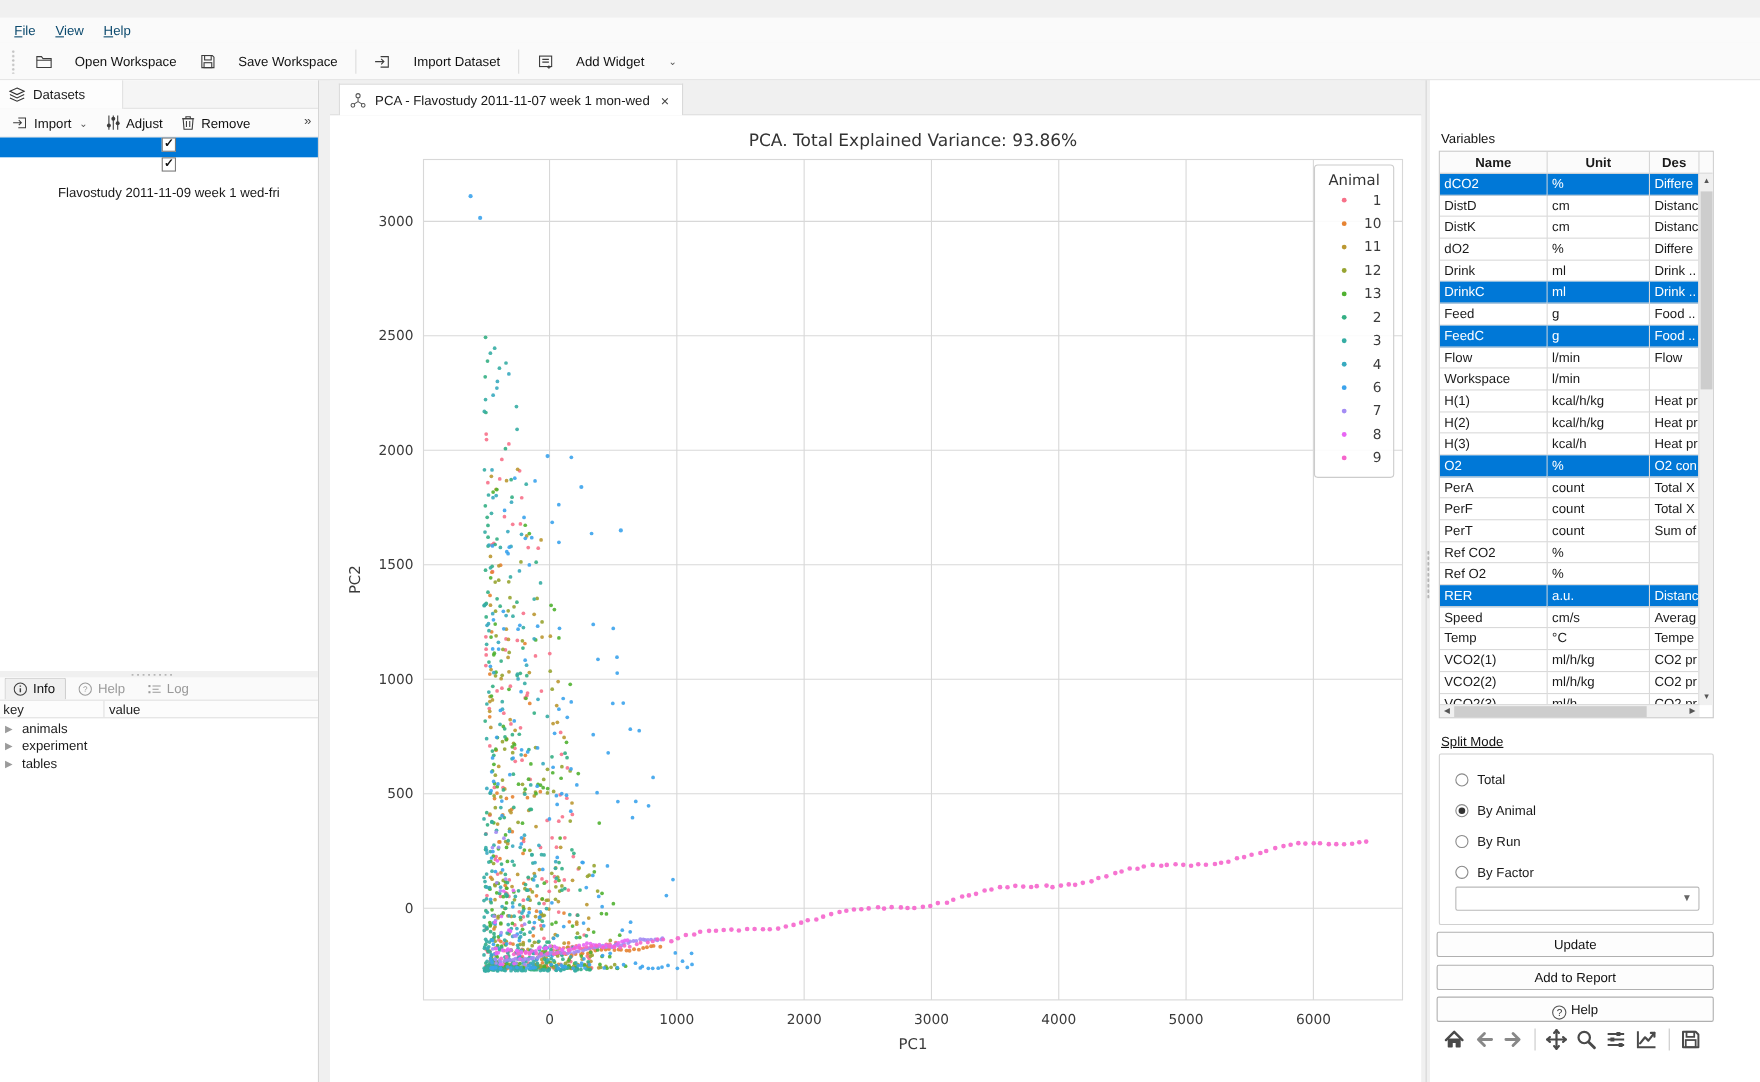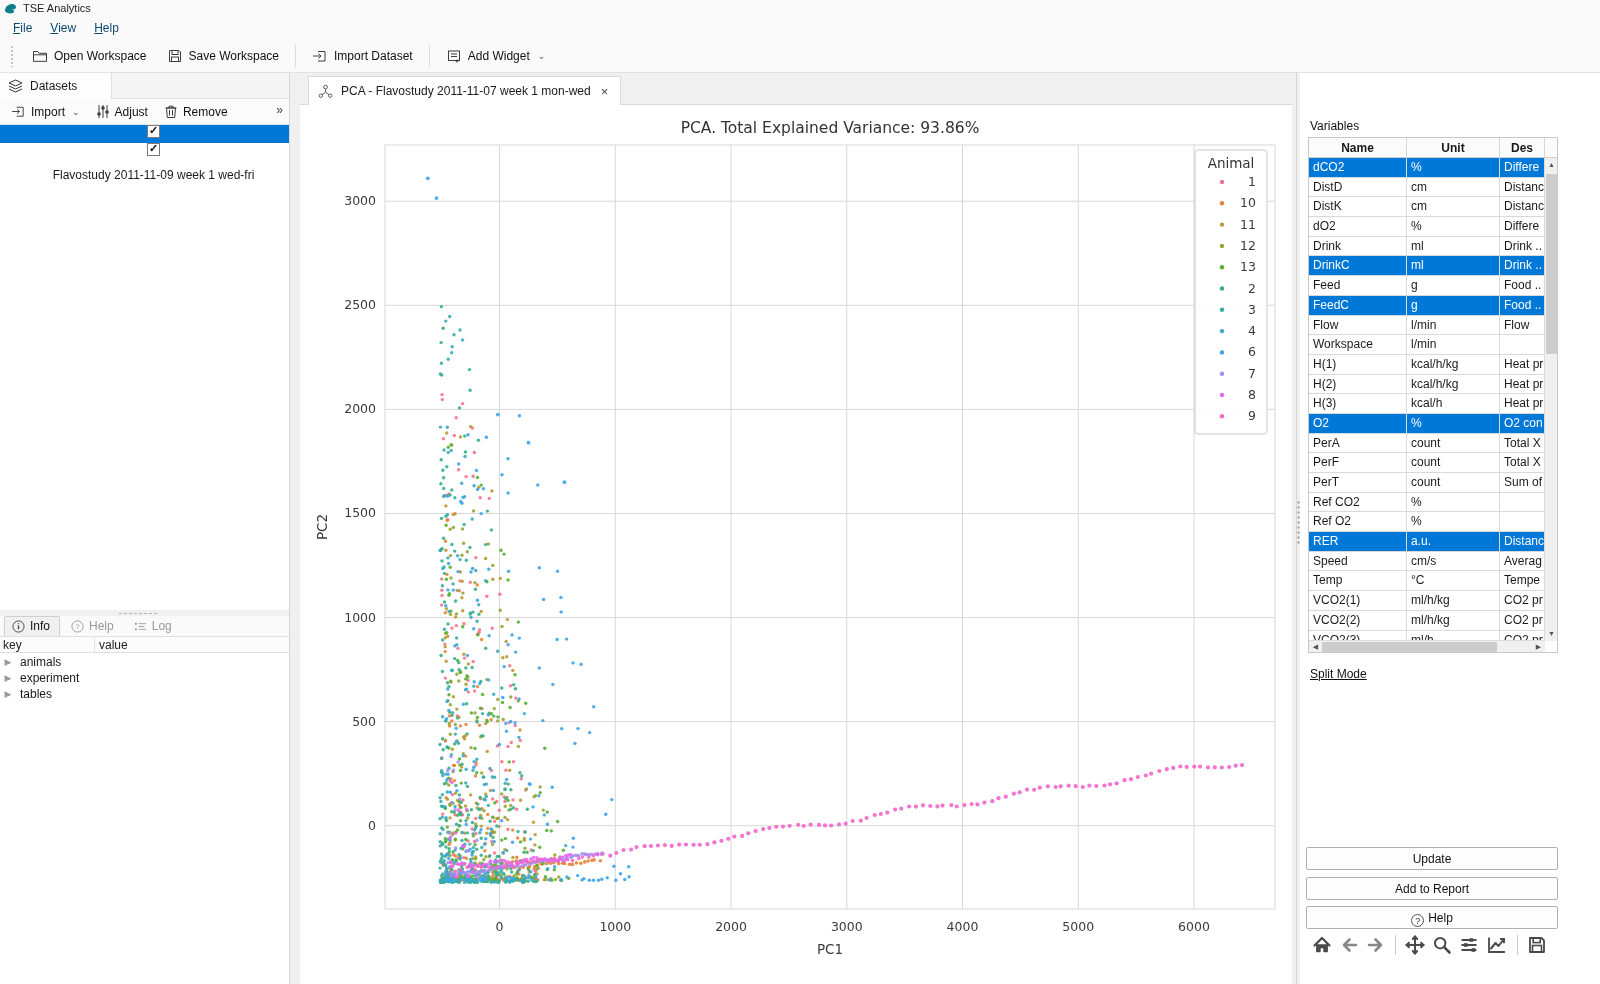--- a/index.html
+++ b/index.html
@@ -6,21 +6,21 @@
   body { font-family:"Liberation Sans", sans-serif; font-size:12px; color:#1a1a1a; background:#fff; }
   .window { position:relative; width:1600px; height:984px; background:#f0f0f0; overflow:hidden; }
 
   
   .titlebar { position:absolute; left:0; top:0; width:1600px; height:16px; background:#fafafa; display:flex; align-items:center; gap:6px; padding-left:4px; font-size:11px; color:#222; }
   .menubar { position:absolute; left:0; top:16px; width:1600px; height:23px; background:#fafafa; display:flex; align-items:center; padding-left:4px; }
   .menu-item { display:inline-block; padding:3px 9px; color:#0c4a6e; }
   .menu-item::first-letter { text-decoration:underline; }
   .toolbar { position:absolute; left:0; top:39px; width:1600px; height:34px; background:#fafafa; border-bottom:1px solid #e2e2e2; display:flex; align-items:center; padding-left:10px; }
   .grip-v { width:4px; height:22px; margin-right:8px; background-image:radial-gradient(#c2c2c2 1px, transparent 1.2px); background-size:4px 4px; }
-  .tbtn { display:flex; align-items:center; gap:6px; padding:5px 10px; color:#111; }
+  .tbtn { display:flex; align-items:center; gap:20px; padding:5px 10px; color:#111; }
   .tsep { width:1px; height:22px; background:#dcdcdc; margin:0 6px; }
   .chev { font-size:9px; color:#555; margin-left:2px; }
 
   
   .left-dock { position:absolute; left:0; top:73px; width:290px; height:911px; background:#fff; border-right:1px solid #d5d5d5; }
   .ds-tabstrip { position:absolute; left:0; top:0; width:289px; height:26px; background:#f5f5f5; border-bottom:1px solid #e0e0e0; }
   .ds-tab { position:absolute; left:0; top:0; height:26px; width:112px; background:#fdfdfd; border-right:1px solid #e0e0e0; display:flex; align-items:center; gap:7px; padding-left:8px; }
   .ds-tools { position:absolute; left:0; top:26px; width:289px; height:26px; background:#fbfbfb; border-bottom:1px solid #e6e6e6; display:flex; align-items:center; padding-left:4px; gap:2px; }
   .ds-tool { display:flex; align-items:center; gap:5px; padding:3px 7px; color:#111; }
   .ds-overflow { position:absolute; right:6px; top:4px; color:#444; font-size:12px; }
@@ -82,26 +82,20 @@
   .nav-sep { width:1px; height:20px; background:#c9c9c9; margin:0 2px; }
 
   svg.icon { display:block; }
   .chart-svg text { font-family:"DejaVu Sans", sans-serif; }
 </style>
 </head>
 <body>
 
 <div class="window">
 
-  <div class="titlebar">
-    <svg class="icon" width="13" height="11" viewBox="0 0 13 11">
-        <path d="M1 8 C1 3 5 1 8 1 C11 1 12 3 12 4 C12 6 10 7 8 6 C10 7 11 9 9 10 C6 11 2 10 1 8 Z" fill="#0e7f86"></path>
-      </svg>
-    <span>TSE Analytics</span>
-  </div>
 
   <div class="menubar">
     <span class="menu-item">File</span>
     <span class="menu-item">View</span>
     <span class="menu-item">Help</span>
   </div>
 
   <div class="toolbar">
     <div class="grip-v"></div>
     <div class="tbtn">
@@ -1966,20 +1960,42 @@
         <div class="sb-arrow" style="bottom:0;">▼</div>
       </div>
       <div class="vt-hsb">
         <div class="hsb-arrow" style="left:0;">◀</div>
         <div class="thumb"></div>
         <div class="hsb-arrow" style="right:0;">▶</div>
       </div>
     </div>
 
     <div class="split-title">Split Mode</div>
+    <div class="split-box">
+      <div class="radio-row" style="top:16px;">
+        <span class="radio"></span>
+        <span>Total</span>
+      </div>
+      <div class="radio-row" style="top:44px;">
+        <span class="radio checked"></span>
+        <span>By Animal</span>
+      </div>
+      <div class="radio-row" style="top:72px;">
+        <span class="radio"></span>
+        <span>By Run</span>
+      </div>
+      <div class="radio-row" style="top:100px;">
+        <span class="radio"></span>
+        <span>By Factor</span>
+      </div>
+      <div class="combo">
+        <span></span>
+        <span class="arrow">▼</span>
+      </div>
+    </div>
 
     <div class="btn" style="top:774px;">Update</div>
     <div class="btn" style="top:804px;">Add to Report</div>
     <div class="btn" style="top:833px;"><span class="qmark">?</span><span>Help</span></div>
 
     <div class="nav-toolbar">
       <svg class="icon" width="20" height="20" viewBox="0 0 20 20">
           <path d="M2.5 10.5 L10 3 L17.5 10.5" fill="none" stroke="#4a4a4a" stroke-width="2.2" stroke-linecap="round" stroke-linejoin="round"></path>
           <path d="M4.8 9.2 V16.5 H8 v-4 h4 v4 h3.2 V9.2" fill="#4a4a4a" stroke="#4a4a4a" stroke-width="1.4" stroke-linejoin="round"></path>
         </svg>

